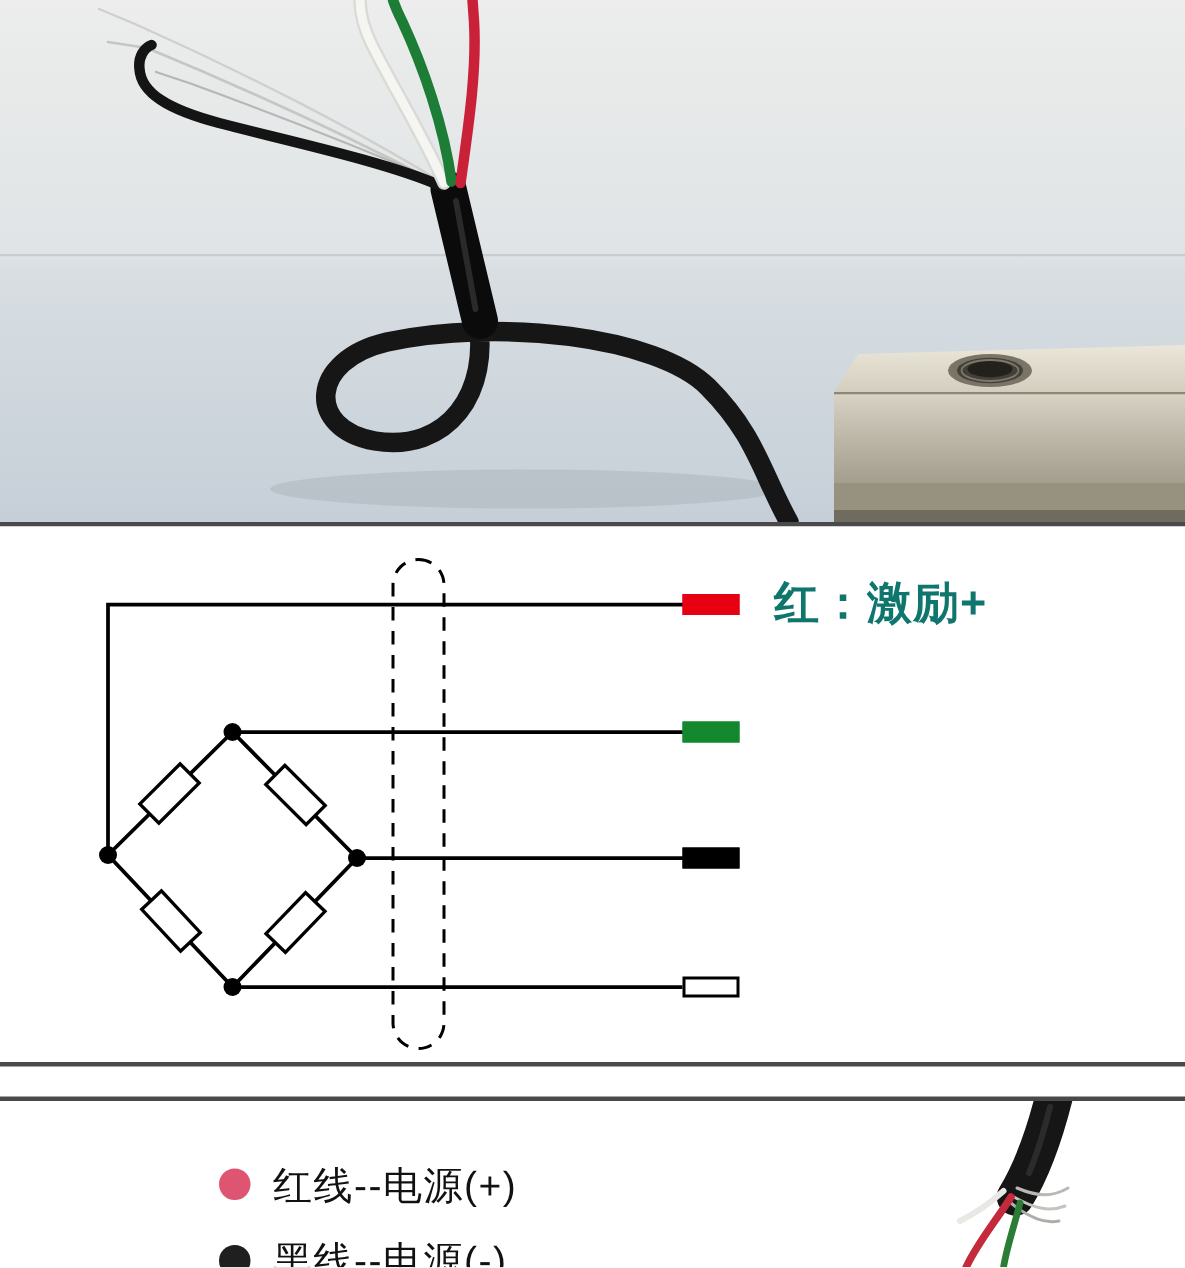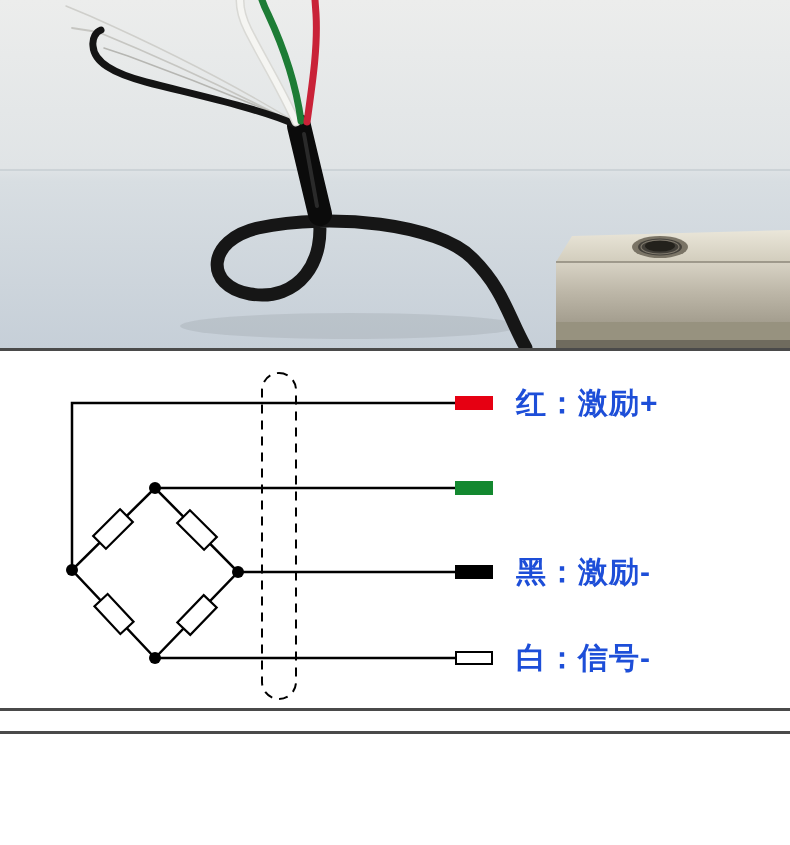--- a/index.html
+++ b/index.html
@@ -12,21 +12,21 @@
   .photo svg { display:block; }
   .rule { position:absolute; left:0; width:790px; height:3px; background:#4a4a4a; }
   .rule-a { top:348px; }
   .rule-b { top:708px; }
   .rule-c { top:731px; }
   .diagram { position:absolute; left:0; top:351px; width:790px; height:357px; background:#fff; }
   .diagram > svg { position:absolute; left:0; top:0; }
   .swatch { position:absolute; left:455px; width:38px; height:14px; border:2px solid transparent; }
   .wire-label {
     position:absolute; left:516px; height:38px; line-height:38px;
-    font-size:30px; font-weight:bold; color:#1d4ed8; letter-spacing:1px; white-space:nowrap;
+    font-size:30px; font-weight:bold; color:#0f766e; letter-spacing:1px; white-space:nowrap;
   }
   .legend { position:absolute; left:0; top:734px; width:790px; height:111px; background:#fff; overflow:hidden; }
   .legend > svg { position:absolute; left:0; top:0; }
   .bullet { position:absolute; left:146px; width:21px; height:21px; border-radius:50%; background:#ccc; }
   .legend-label {
     position:absolute; left:182px; font-size:26px; color:#111;
     line-height:32px; letter-spacing:1px; white-space:nowrap;
   }
 </style>
 </head>
@@ -115,21 +115,39 @@
       </g>
       <rect x="262" y="22" width="34" height="326" rx="17" fill="none" stroke="#000" stroke-width="2" stroke-dasharray="9 7"></rect>
     </svg>
 
     <div class="swatch" style="top: 45px; background: rgb(230, 0, 18); border-color: rgb(230, 0, 18);"></div>
     <div class="swatch" style="top: 130px; background: rgb(19, 136, 47); border-color: rgb(19, 136, 47);"></div>
     <div class="swatch" style="top: 214px; background: rgb(0, 0, 0); border-color: rgb(0, 0, 0);"></div>
     <div class="swatch" style="top: 300px; background: rgb(255, 255, 255); border-color: rgb(0, 0, 0);"></div>
 
     <div class="wire-label" style="top:33px">红：激励+</div>
-    <div class="wire-label" style="top:202px">黑：激励-</div>
-    <div class="wire-label" style="top:288px">白：信号-</div>
   </div>
 
   <div class="rule rule-b"></div>
   <div class="rule rule-c"></div>
 
+  <div class="legend">
+    <svg width="790" height="111" viewBox="0 0 790 111">
+      <g fill="none" stroke-linecap="round">
+        <path d="M703,-4 C696,24 688,46 677,64" stroke="#161616" stroke-width="25"></path>
+        <path d="M700,4 C696,20 692,34 686,48" stroke="#3a3a3a" stroke-width="4" opacity="0.6"></path>
+        <path d="M678,58 C692,64 702,64 712,58" stroke="#b9b9b4" stroke-width="2"></path>
+        <path d="M676,64 C690,72 700,74 710,70" stroke="#c4c4bf" stroke-width="2"></path>
+        <path d="M674,68 C686,78 696,82 706,80" stroke="#aeaea9" stroke-width="2"></path>
+        <path d="M669,60 C658,70 648,76 640,80" stroke="#e8e8e4" stroke-width="4"></path>
+        <path d="M674,64 C664,80 652,94 644,111" stroke="#c4293c" stroke-width="5"></path>
+        <path d="M680,68 C676,84 671,98 669,111" stroke="#2b7c35" stroke-width="4.5"></path>
+      </g>
+    </svg>
+
+    <span class="bullet" style="top: 45px; background: rgb(221, 85, 112);"></span>
+    <div class="legend-label" style="top:40px">红线--电源(+)</div>
+
+    <span class="bullet" style="top: 96px; background: rgb(31, 31, 31);"></span>
+    <div class="legend-label" style="top:90px">黑线--电源(-)</div>
+  </div>
 
 </div>
 
 </body></html>

